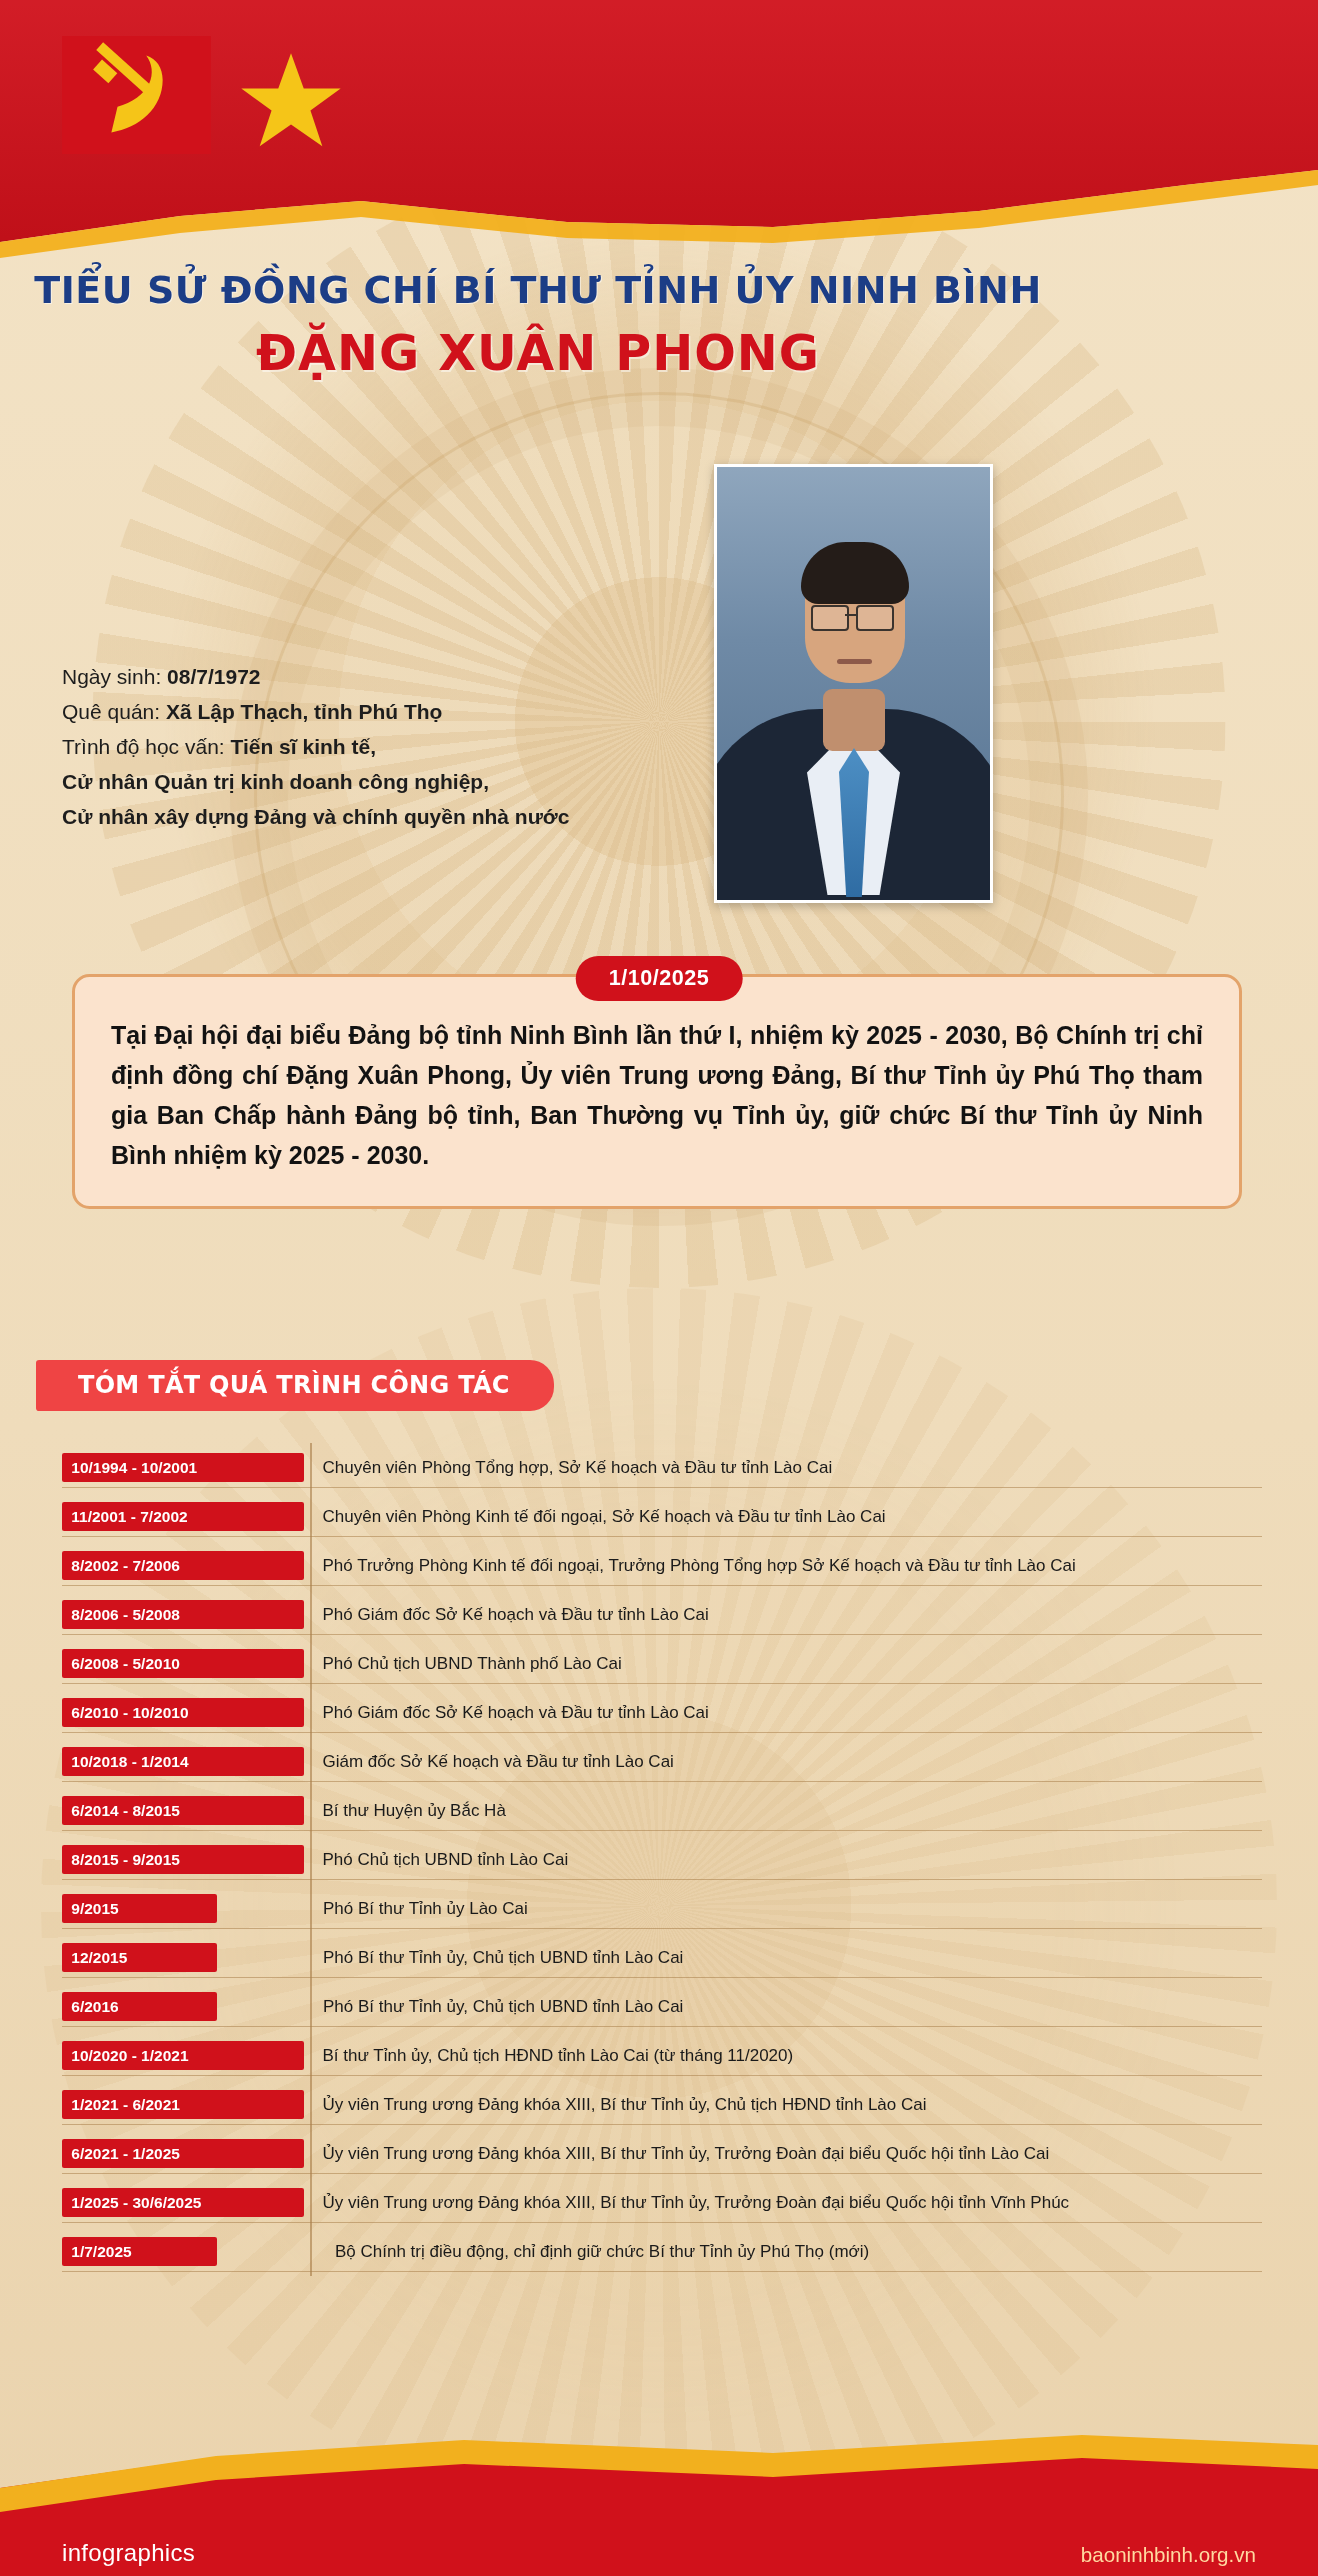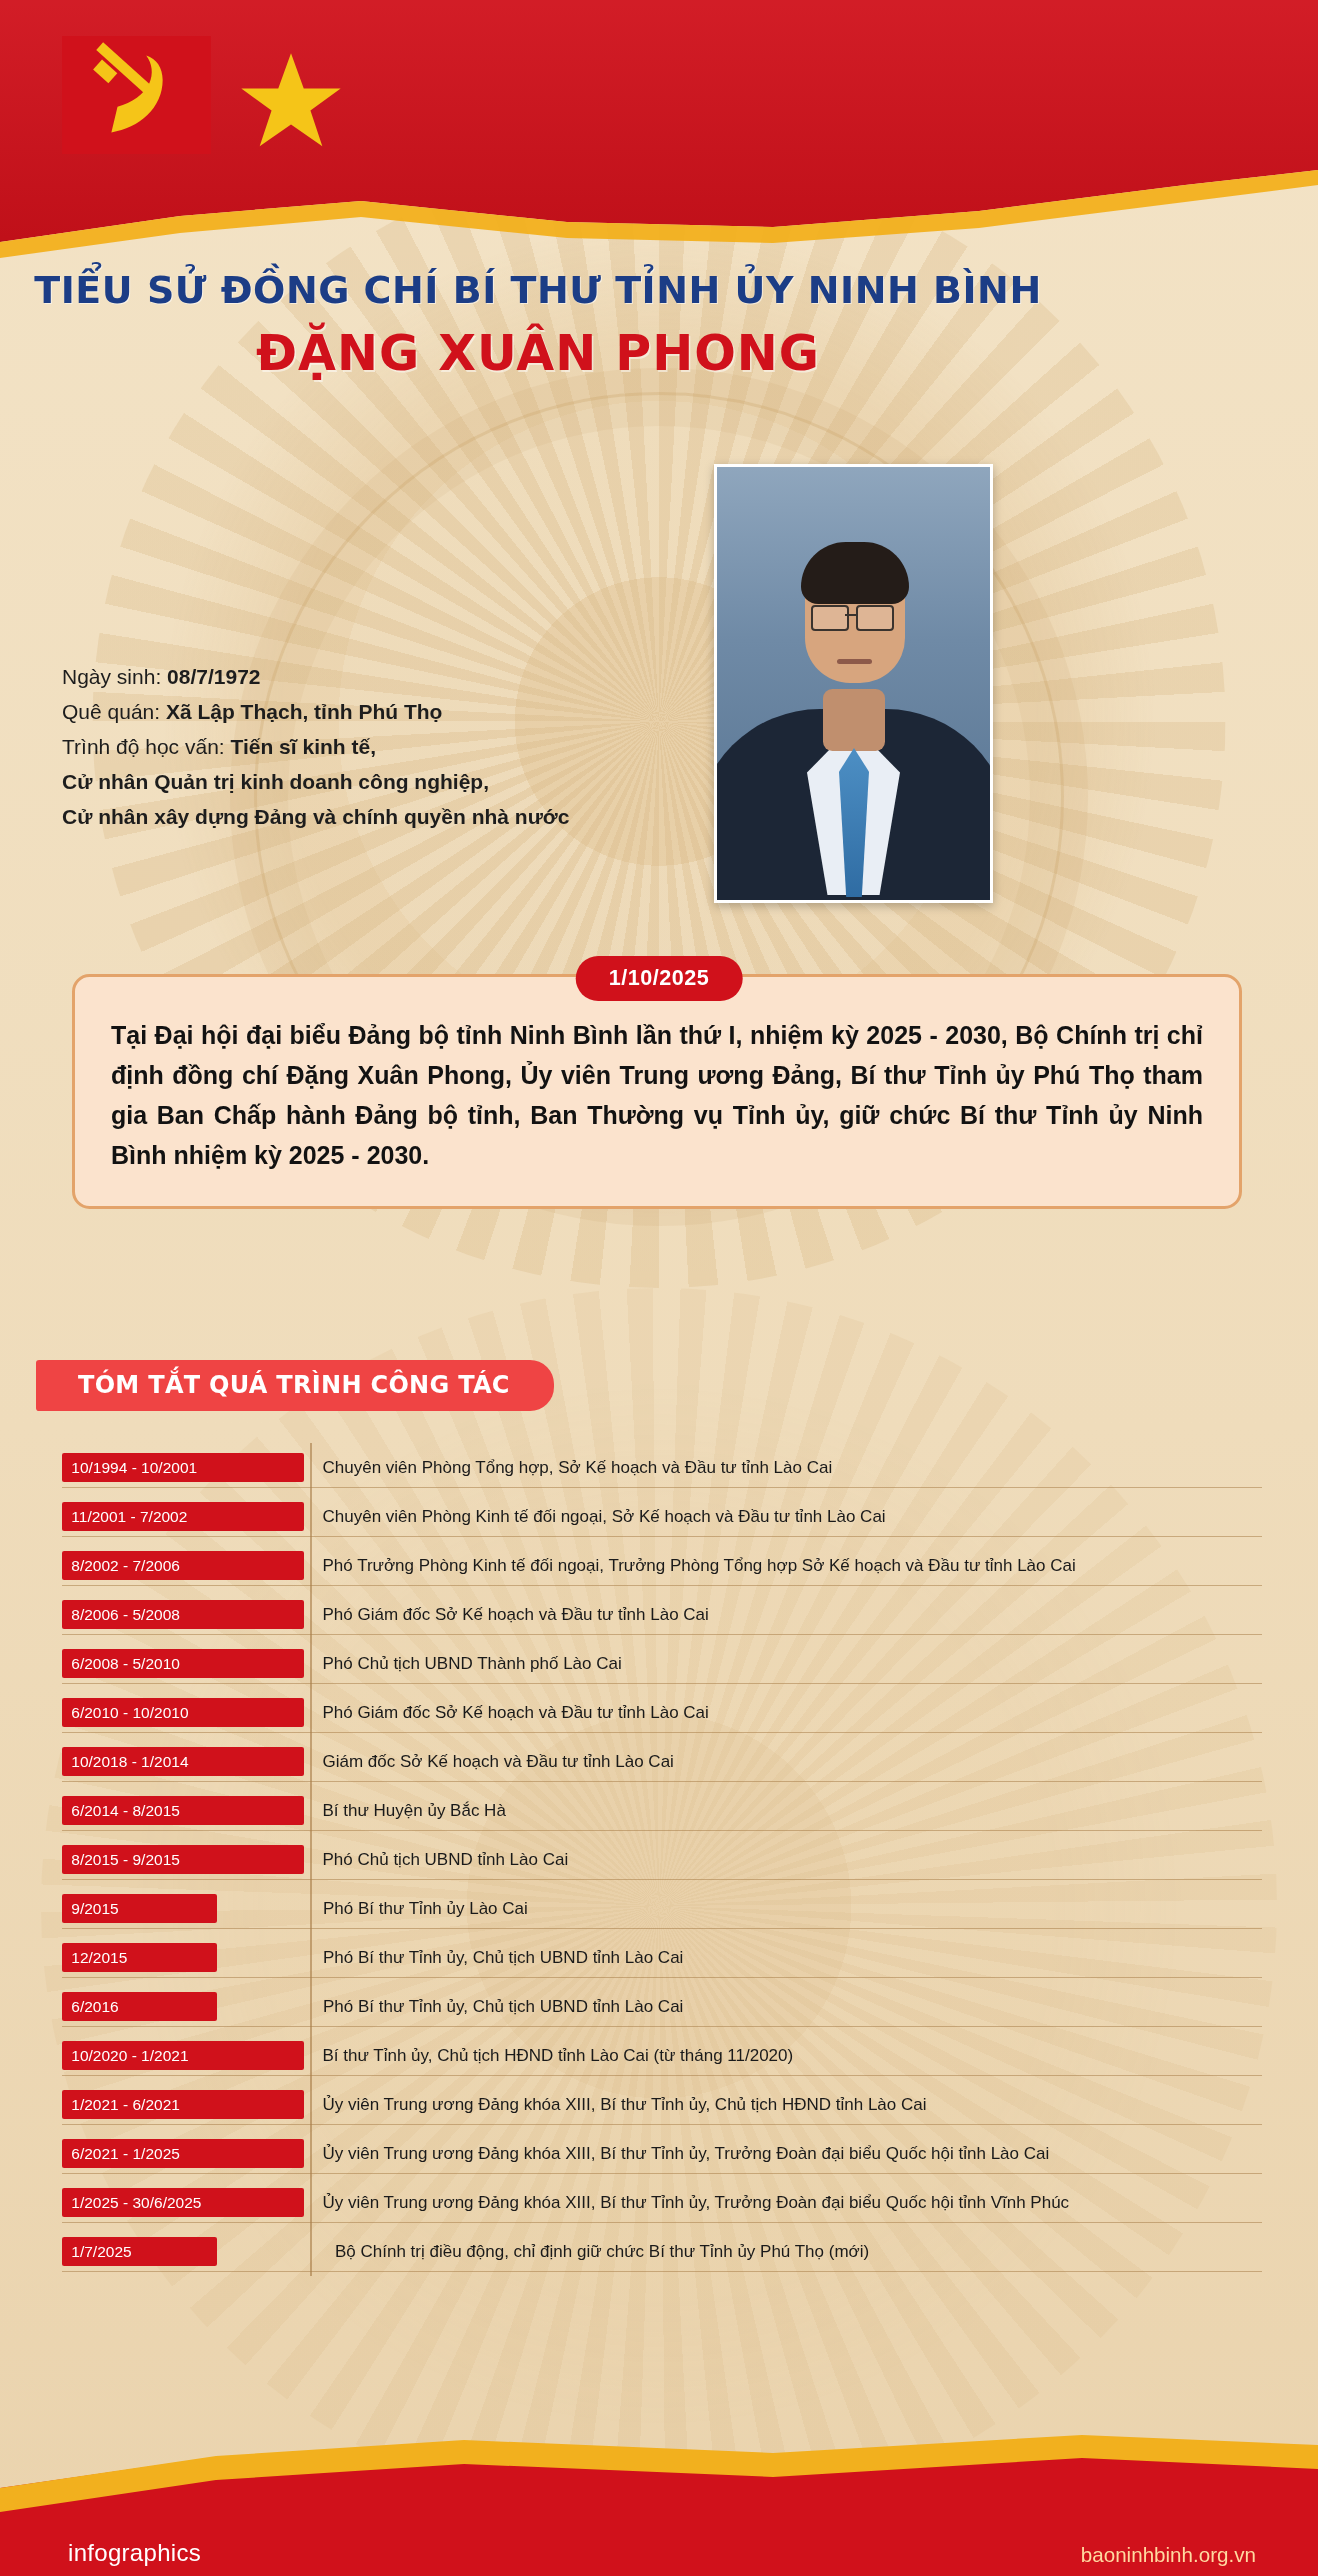--- a/index.html
+++ b/index.html
@@ -326,21 +326,21 @@
     width: 242px;
     flex: 0 0 242px;
     height: 29px;
     display: flex;
     align-items: center;
     box-sizing: border-box;
     padding-left: 9.3px;
     background: #d0111b;
     color: #ffffff;
     font-size: 15.5px;
-    font-weight: normal;
+    font-weight: bold;
     border-radius: 2.1px;
   }
   .tl-date.narrow {
     width: 155px;
     flex: 0 0 155px;
   }
   .tl-text {
     font-size: 17px;
     color: #1a1a1a;
     padding-left: 18.5px;
@@ -384,21 +384,21 @@
   }
   .bottom-texts {
     position: absolute;
     left: 0;
     bottom: 20.6px;
     width: 1318px;
     height: 36px;
   }
   .infographics {
     position: absolute;
-    left: 68px;
+    left: 62px;
     top: 0;
     color: #ffffff;
     font-size: 24px;
     letter-spacing: 0.3px;
   }
   .site {
     position: absolute;
     right: 62px;
     top: 3.1px;
     color: #ffd9a0;

